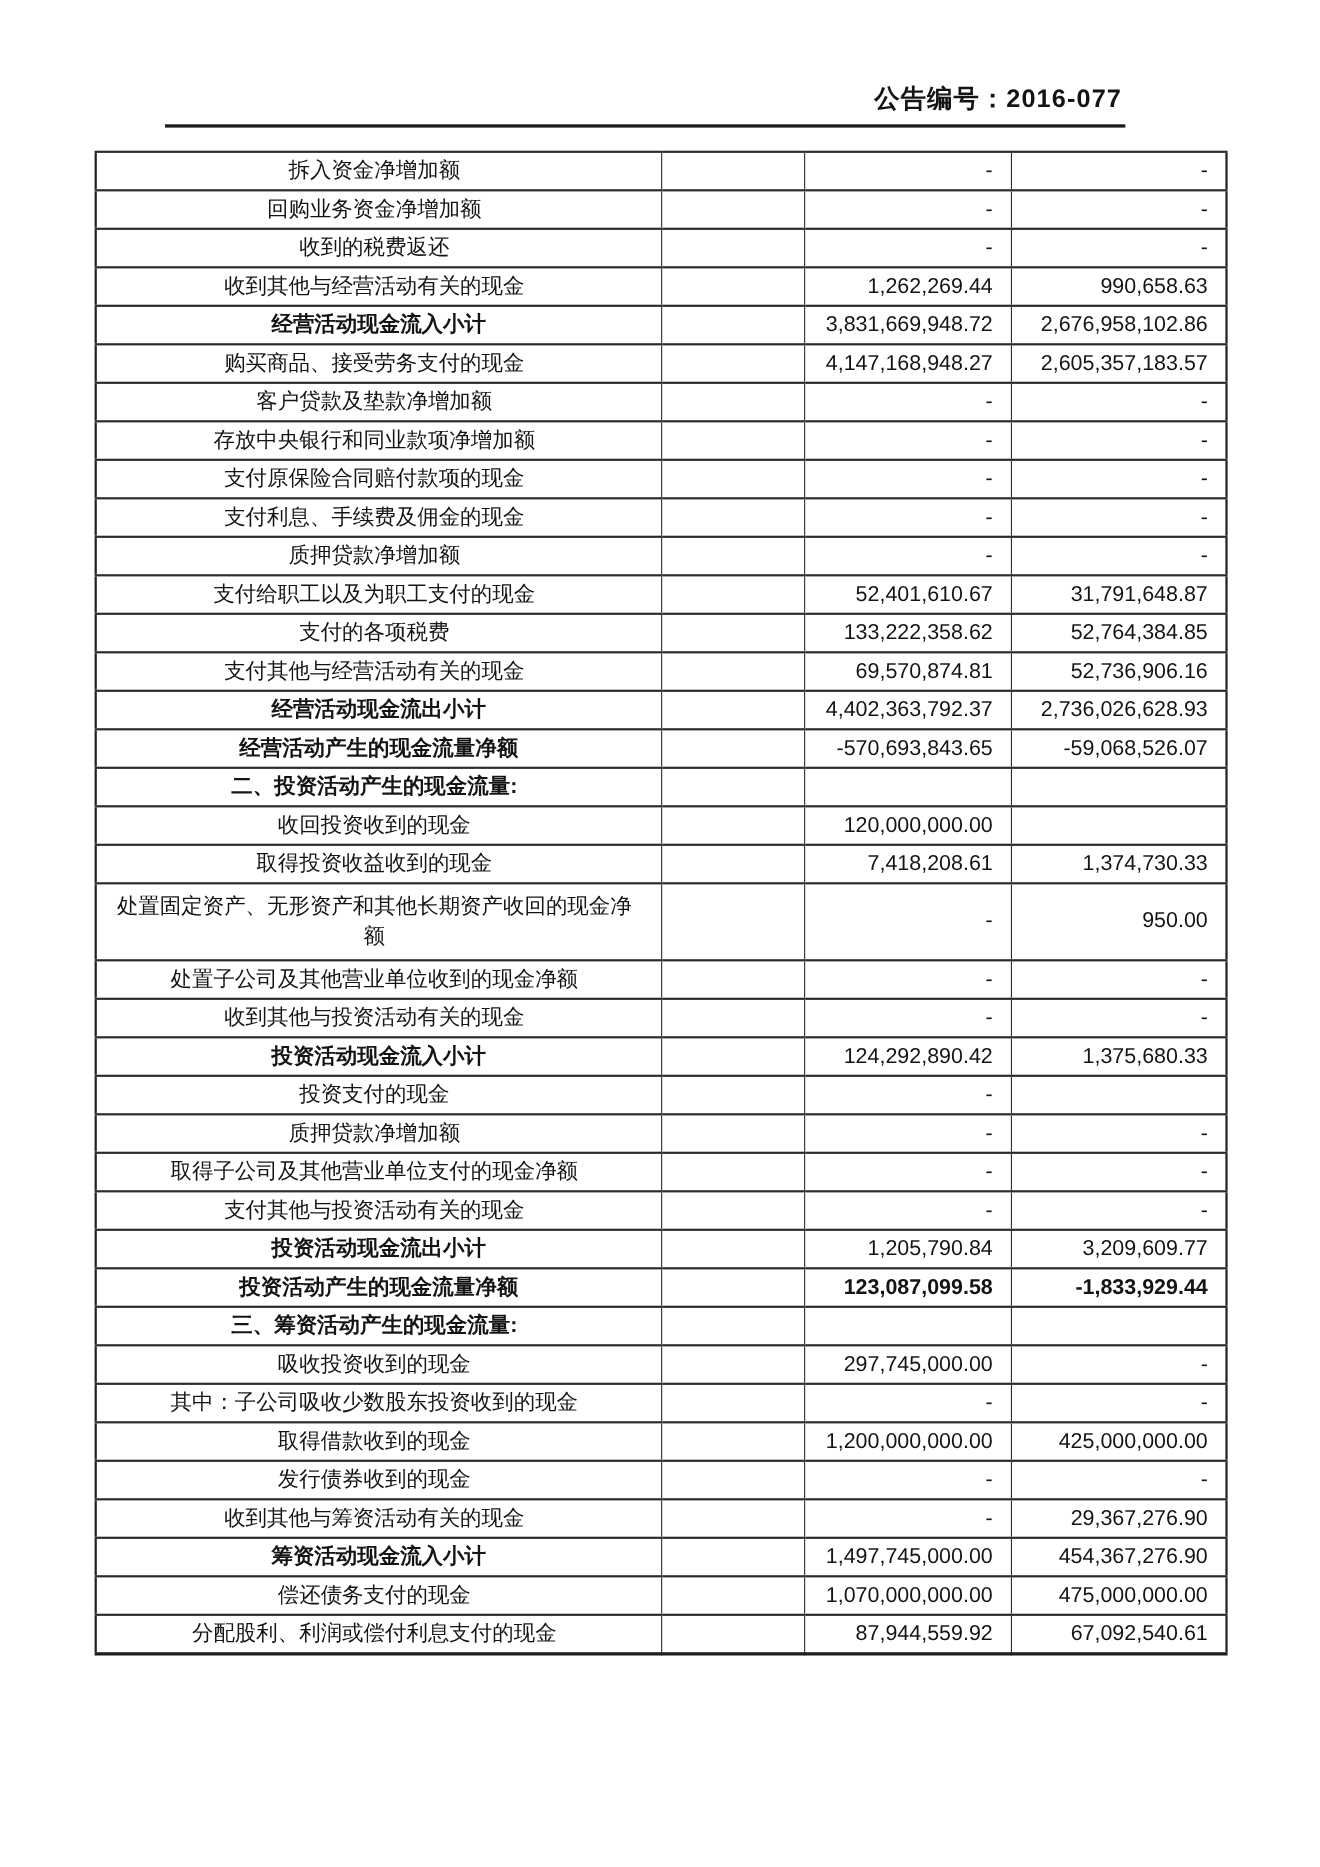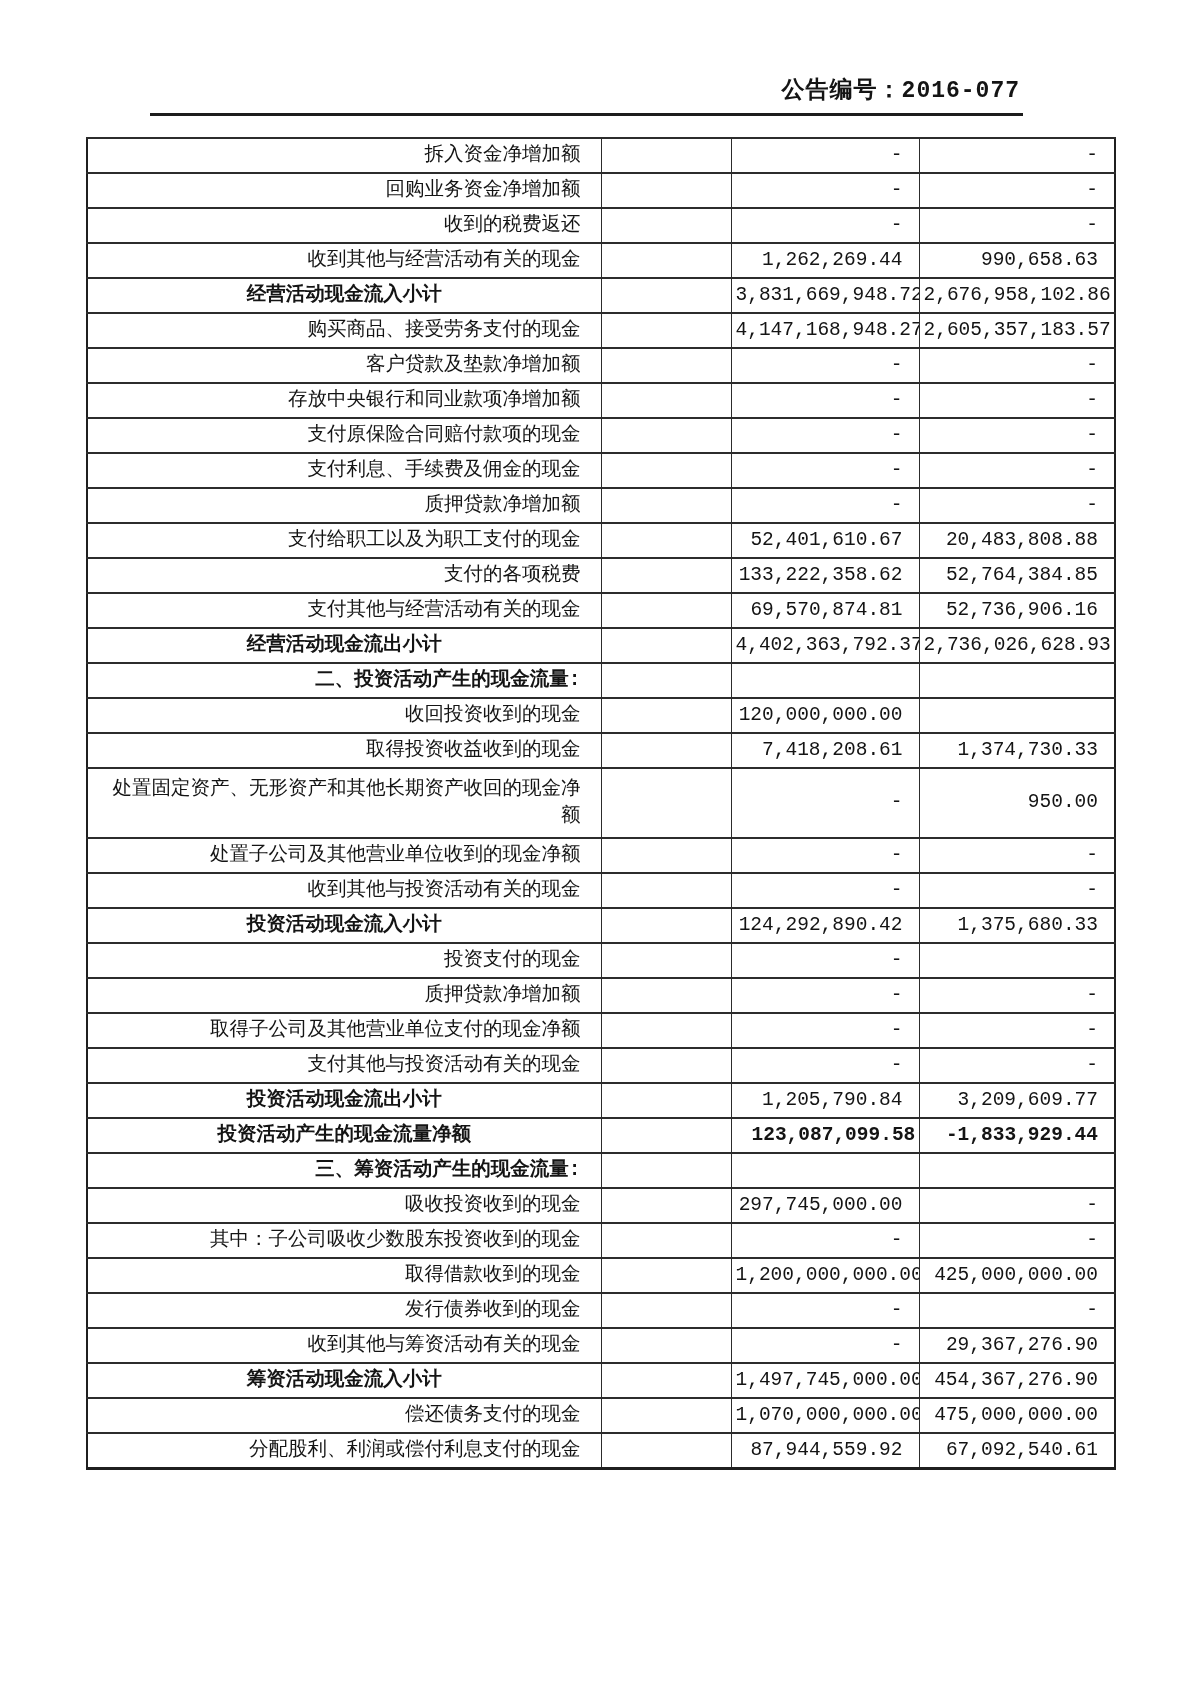--- a/index.html
+++ b/index.html
@@ -2,21 +2,21 @@
 <html><head>
 <meta charset="utf-8">
 <style>
   html,body { margin:0; padding:0; }
   body { background:#e8e8e8; }
   .page {
     position:relative;
     width:1200px; height:1697px;
     margin:0 auto;
     background:#ffffff;
-    font-family:Liberation Mono, monospace;
+    font-family:Liberation Sans, sans-serif;
     color:#141414;
     overflow:hidden;
   }
   .announce {
     position:absolute;
     top:74px; left:0; width:1020px;
     text-align:right;
     font-size:23px;
     font-weight:bold;
     letter-spacing:1px;
@@ -46,21 +46,21 @@
     border-right:1px solid #2c2c2c;
     border-top:2px solid #2c2c2c;
     border-bottom:2px solid #2c2c2c;
     height:33px;
     font-size:19.5px;
     line-height:1.2;
     vertical-align:middle;
     overflow:hidden;
     word-break:break-all;
   }
-  td.c-label { text-align:right; padding:0 20px 0 12px; }
+  td.c-label { text-align:center; padding:0 20px 0 12px; }
   td.c-note  { padding:0; }
   td.c-val   { text-align:right; padding:0 16px 0 4px; white-space:nowrap; }
   tr.subtotal td.c-label { text-align:center; font-weight:bold; padding:0 12px; }
   tr.section  td.c-label { font-weight:bold; }
   tr.bold-values td.c-val { font-weight:bold;padding-left:20px; }
   tr.tall td { height:68px; }
   tr.tall td.c-label { line-height:1.4; }
 </style>
 </head>
 <body>
@@ -142,40 +142,46 @@
         <tr class="item">
           <td class="c-label">质押贷款净增加额</td>
           <td class="c-note"></td>
           <td class="c-val">-</td>
           <td class="c-val">-</td>
         </tr>
         <tr class="item">
           <td class="c-label">支付给职工以及为职工支付的现金</td>
           <td class="c-note"></td>
           <td class="c-val">52,401,610.67</td>
-          <td class="c-val">20,483,808.88</td>
+          <td class="c-val">31,791,648.87</td>
         </tr>
         <tr class="item">
           <td class="c-label">支付的各项税费</td>
           <td class="c-note"></td>
           <td class="c-val">133,222,358.62</td>
           <td class="c-val">52,764,384.85</td>
         </tr>
         <tr class="item">
           <td class="c-label">支付其他与经营活动有关的现金</td>
           <td class="c-note"></td>
           <td class="c-val">69,570,874.81</td>
           <td class="c-val">52,736,906.16</td>
         </tr>
         <tr class="subtotal">
           <td class="c-label">经营活动现金流出小计</td>
           <td class="c-note"></td>
           <td class="c-val">4,402,363,792.37</td>
           <td class="c-val">2,736,026,628.93</td>
         </tr>
+        <tr class="subtotal">
+          <td class="c-label">经营活动产生的现金流量净额</td>
+          <td class="c-note"></td>
+          <td class="c-val">-570,693,843.65</td>
+          <td class="c-val">-59,068,526.07</td>
+        </tr>
         <tr class="section">
           <td class="c-label">二、投资活动产生的现金流量:</td>
           <td class="c-note"></td>
           <td class="c-val"></td>
           <td class="c-val"></td>
         </tr>
         <tr class="item">
           <td class="c-label">收回投资收到的现金</td>
           <td class="c-note"></td>
           <td class="c-val">120,000,000.00</td>

